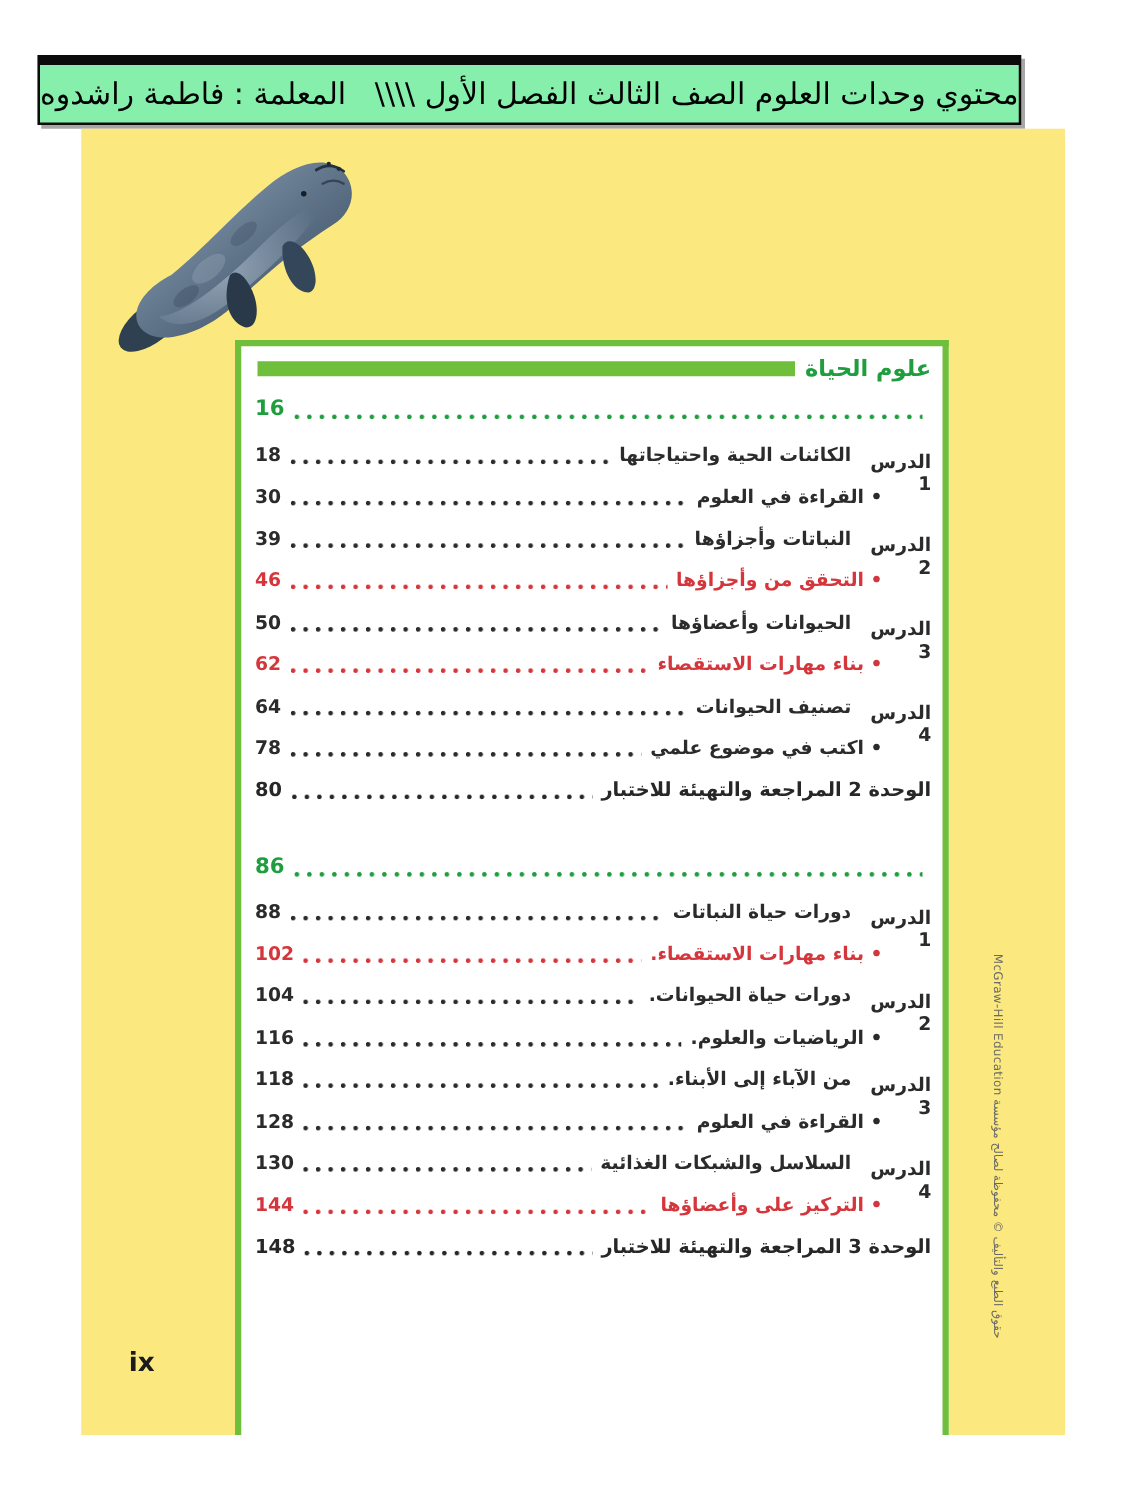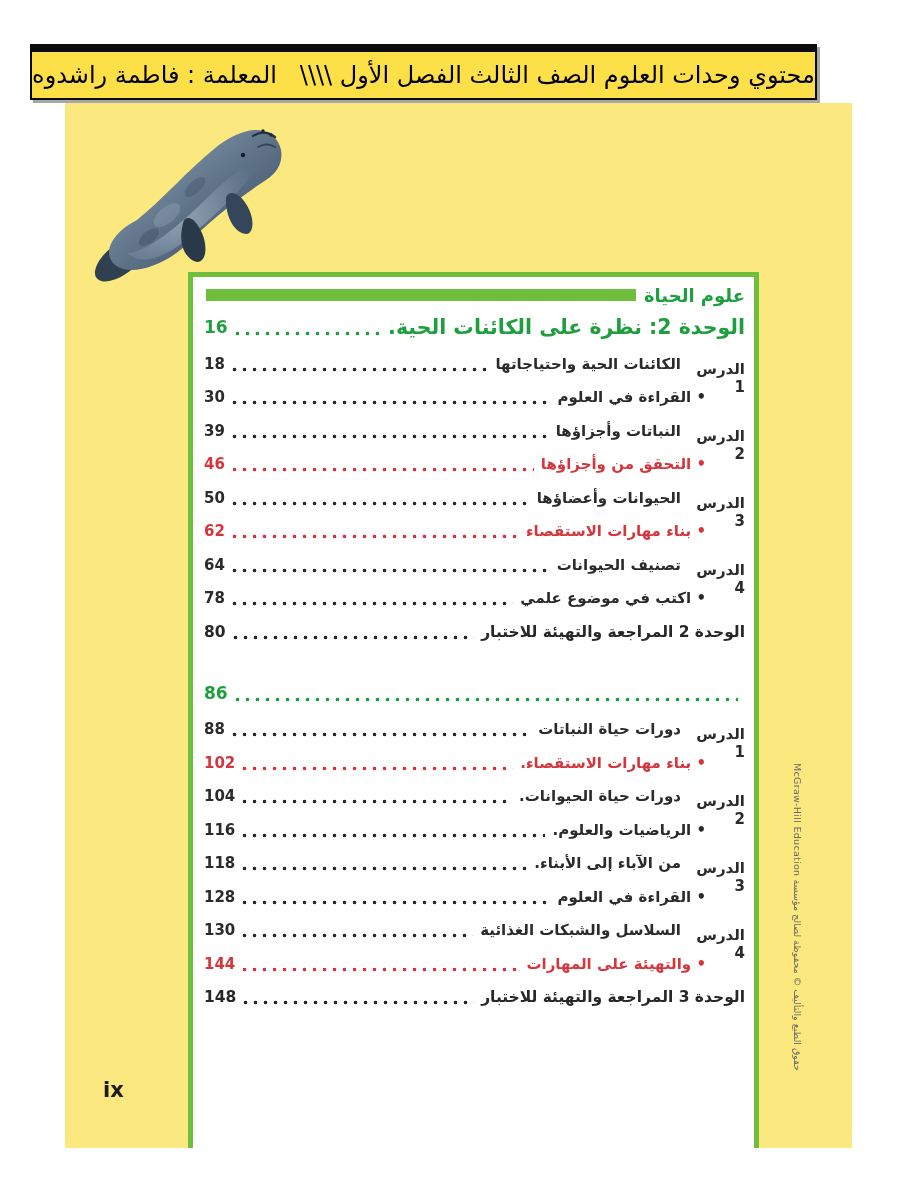--- a/index.html
+++ b/index.html
@@ -11,21 +11,21 @@
   }
   *{box-sizing:border-box;margin:0;padding:0;}
   html,body{width:900px;height:1200px;}
   body{
     position:relative;overflow:hidden;background:#ffffff;
     font-family:"DejaVu Sans",sans-serif;
   }
   
   .header-bar{
     position:absolute;left:30px;top:44px;width:787px;height:56px;
-    background:#fde047;border:2.5px solid #0b0b0b;border-top-width:8px;
+    background:#86efac;border:2.5px solid #0b0b0b;border-top-width:8px;
     box-shadow:3px 3px 0 rgba(60,60,60,.45);
     display:flex;align-items:center;justify-content:center;
     direction:rtl;white-space:pre;font-size:24px;color:#000;
   }
   
   .page{
     position:absolute;left:65px;top:103px;width:787px;height:1045px;
     background:var(--c-yellow);
   }
   
@@ -112,21 +112,20 @@
   </svg>
 
   <div class="content-box">
     <div class="section-head">
       <span class="section-label">علوم الحياة</span>
       <span class="section-bar"></span>
     </div>
     <div>
         <section class="unit-block">
           <div class="toc-row unit-title">
-            <span class="row-title">الوحدة 2: نظرة على الكائنات الحية.</span>
             <span class="leader"></span>
             <span class="row-page">16</span>
           </div>
           <div class="toc-row lesson">
             <span class="row-label">الدرس 1</span>
             <span class="row-title">الكائنات الحية واحتياجاتها</span>
             <span class="leader"></span>
             <span class="row-page">18</span>
           </div>
           <div class="toc-row feature">
@@ -211,21 +210,21 @@
             <span class="leader"></span>
             <span class="row-page">128</span>
           </div>
           <div class="toc-row lesson">
             <span class="row-label">الدرس 4</span>
             <span class="row-title">السلاسل والشبكات الغذائية</span>
             <span class="leader"></span>
             <span class="row-page">130</span>
           </div>
           <div class="toc-row feature-red">
-            <span class="row-title indent">• والتهيئة على المهارات</span>
+            <span class="row-title indent">• التركيز على وأعضاؤها</span>
             <span class="leader"></span>
             <span class="row-page">144</span>
           </div>
           <div class="toc-row review">
             <span class="row-title">الوحدة 3 المراجعة والتهيئة للاختبار</span>
             <span class="leader"></span>
             <span class="row-page">148</span>
           </div>
         </section>
       </div>

